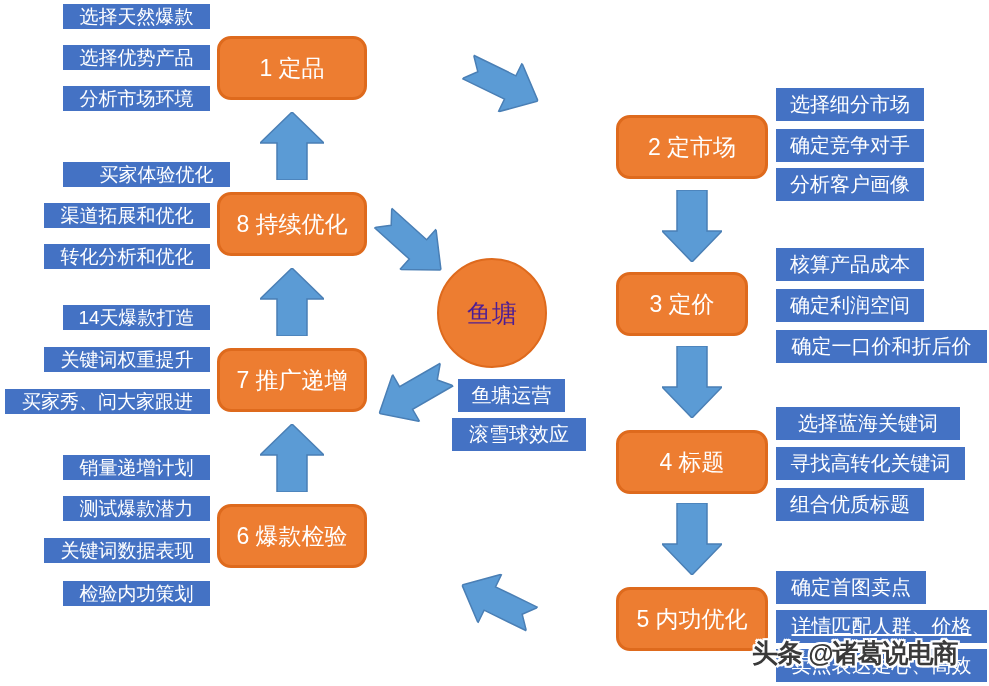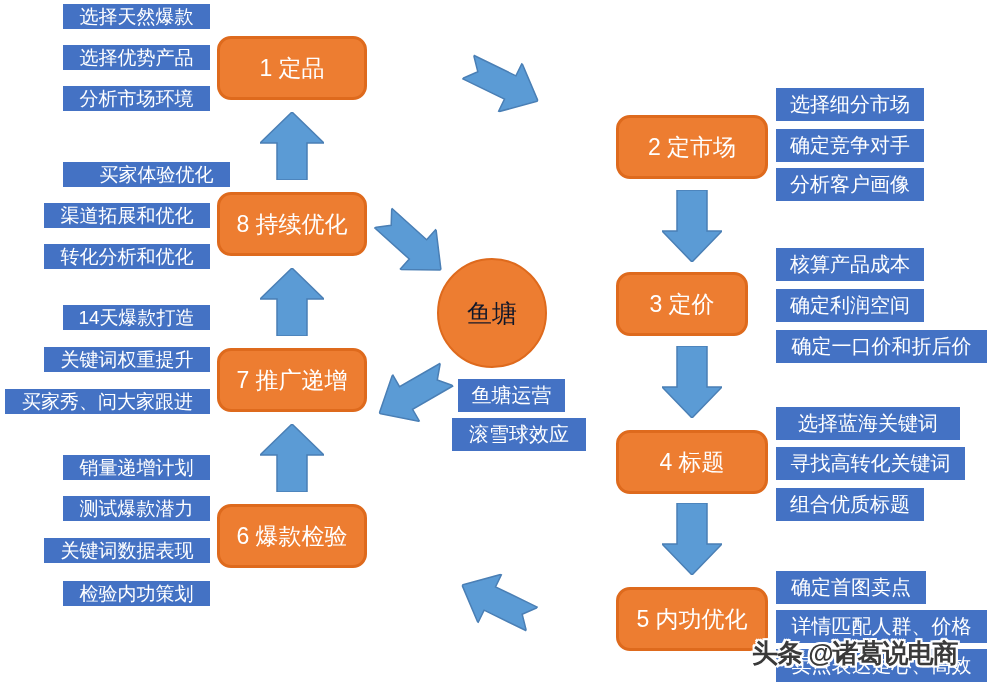--- a/index.html
+++ b/index.html
@@ -15,21 +15,21 @@
   .bluebox.rt{height:33px;font-size:20px;}
   .stepbox{
     position:absolute;width:150px;height:64px;background:#ED7D31;
     border:3px solid #DE6A1D;border-radius:14px;box-sizing:border-box;
     color:#ffffff;font-size:23px;display:flex;align-items:center;justify-content:center;
     white-space:nowrap;
   }
   .circle{
     position:absolute;left:437px;top:258px;width:110px;height:110px;
     background:#ED7D31;border:2px solid #DE6A1D;border-radius:50%;box-sizing:border-box;
-    color:#0f172a;font-size:25px;display:flex;align-items:center;justify-content:center;
+    color:#4c1d95;font-size:25px;display:flex;align-items:center;justify-content:center;
   }
   .arrow-abs{position:absolute;}
   .arrow-abs svg{display:block;}
   .arrow-abs polygon{fill:#5B9BD5;stroke:#4A7FB5;stroke-width:1.5;}
   .watermark{
     position:absolute;left:752px;top:636px;
     font-size:26px;font-weight:bold;letter-spacing:-1px;color:#3A3A3A;
     text-shadow:-2px -2px 0 #fff,2px -2px 0 #fff,-2px 2px 0 #fff,2px 2px 0 #fff,
                 -2px 0 0 #fff,2px 0 0 #fff,0 -2px 0 #fff,0 2px 0 #fff;
     white-space:nowrap;
@@ -105,21 +105,21 @@
 
   <div class="bluebox rt" style="left:776px;top:248px;width:148px;">核算产品成本</div>
   <div class="bluebox rt" style="left:776px;top:289px;width:148px;">确定利润空间</div>
   <div class="bluebox rt" style="left:776px;top:330px;width:211px;">确定一口价和折后价</div>
 
   <div class="bluebox rt" style="left:776px;top:407px;width:184px;">选择蓝海关键词</div>
   <div class="bluebox rt" style="left:776px;top:447px;width:189px;">寻找高转化关键词</div>
   <div class="bluebox rt" style="left:776px;top:488px;width:148px;">组合优质标题</div>
 
   <div class="bluebox rt" style="left:776px;top:571px;width:150px;">确定首图卖点</div>
-  <div class="bluebox rt" style="left:776px;top:610px;width:211px;">详情匹配人群、价格</div>
+  <div class="bluebox rt" style="left:776px;top:610px;width:211px;text-decoration:underline;">详情匹配人群、价格</div>
   <div class="bluebox rt" style="left:776px;top:649px;width:211px;">卖点表达走心、高效</div>
 
   <div class="arrow-abs" style="left:464px;top:57px;transform:rotate(26deg);transform-origin:center;">
     <svg width="78" height="54" viewBox="0 0 78 54">
         <polygon points="0,14 47,14 47,0 78,27 47,54 47,40 0,40 11,27"></polygon>
       </svg>
   </div>
   <div class="arrow-abs" style="left:373px;top:217px;transform:rotate(42deg);transform-origin:center;">
     <svg width="78" height="54" viewBox="0 0 78 54">
         <polygon points="0,14 47,14 47,0 78,27 47,54 47,40 0,40 11,27"></polygon>

